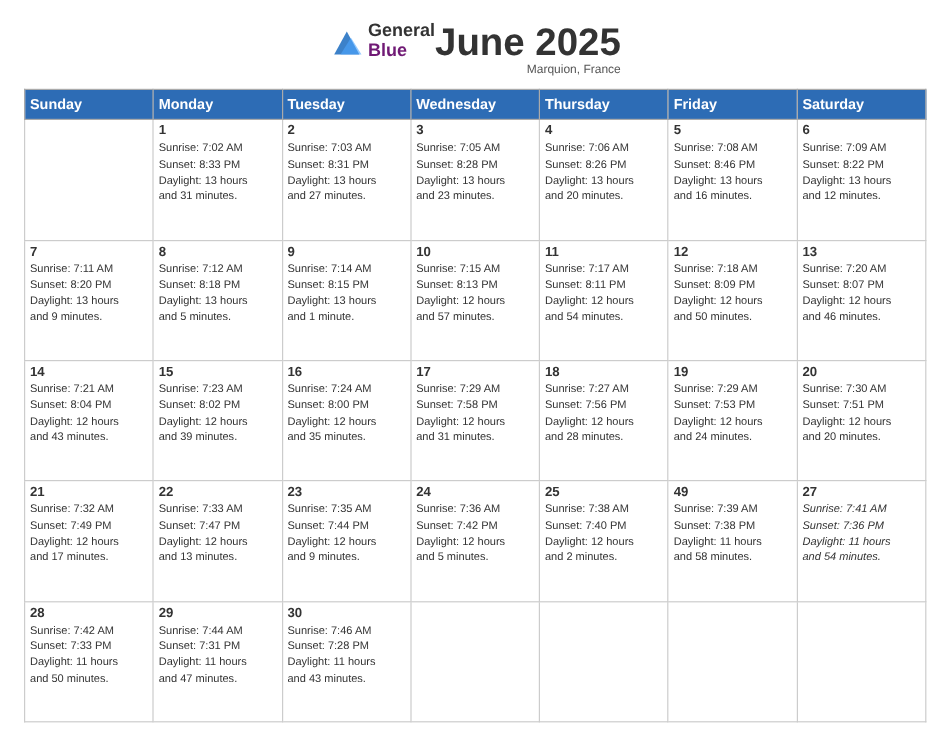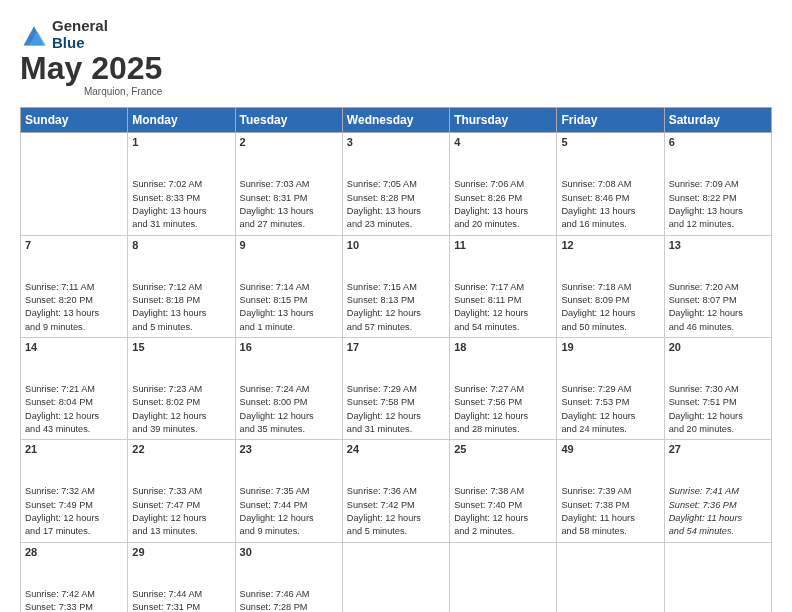--- a/index.html
+++ b/index.html
@@ -15,41 +15,40 @@
       height: 612px;
       padding: 18px 20px 10px 20px;
       display: flex;
       flex-direction: column;
     }
     .header {
       display: flex;
       justify-content: center;
       align-items: flex-start;
       margin-bottom: 10px;
-      flex-direction: column;
     }
     .logo {
       display: flex;
       align-items: center;
       gap: 2px;
     }
     .logo-text {
       display: flex;
       flex-direction: column;
       line-height: 1.1;
     }
     .logo-general {
       font-size: 15px;
       font-weight: bold;
       color: #333;
     }
     .logo-blue {
       font-size: 15px;
       font-weight: bold;
-      color: #0c4a6e;
+      color: #701a75;
     }
     .logo-icon {
       width: 28px;
       height: 28px;
       margin-right: 2px;
     }
     .title-block {
       text-align: right;
     }
     .month-title {
@@ -87,21 +86,20 @@
     }
     .day-num {
       font-size: 11px;
       font-weight: bold;
       margin-bottom: 2px;
       display: block;
     }
     .day-info {
       line-height: 1.45;
       font-size: 9.2px;
-      margin-top: 30px;
     }
     .empty-cell {
       background: #fff;
     }
   </style>
 </head>
 <body>
 
 <div class="page">
   <div class="header">
@@ -109,21 +107,21 @@
       <svg class="logo-icon" viewBox="0 0 32 32" xmlns="http://www.w3.org/2000/svg">
         <polygon points="4,28 16,6 28,28" fill="#1a6bbf" opacity="0.85"></polygon>
         <polygon points="10,28 20,12 30,28" fill="#4da6ff" opacity="0.6"></polygon>
       </svg>
       <div class="logo-text">
         <span class="logo-general">General</span>
         <span class="logo-blue">Blue</span>
       </div>
     </div>
     <div class="title-block">
-      <div class="month-title">May 2025</div>
+      <div class="month-title">June 2025</div>
       <div class="location">Marquion, France</div>
     </div>
   </div>
 
   <table class="calendar">
     <thead>
       <tr>
       <th>Sunday</th>
           <th>Monday</th>
           <th>Tuesday</th>

